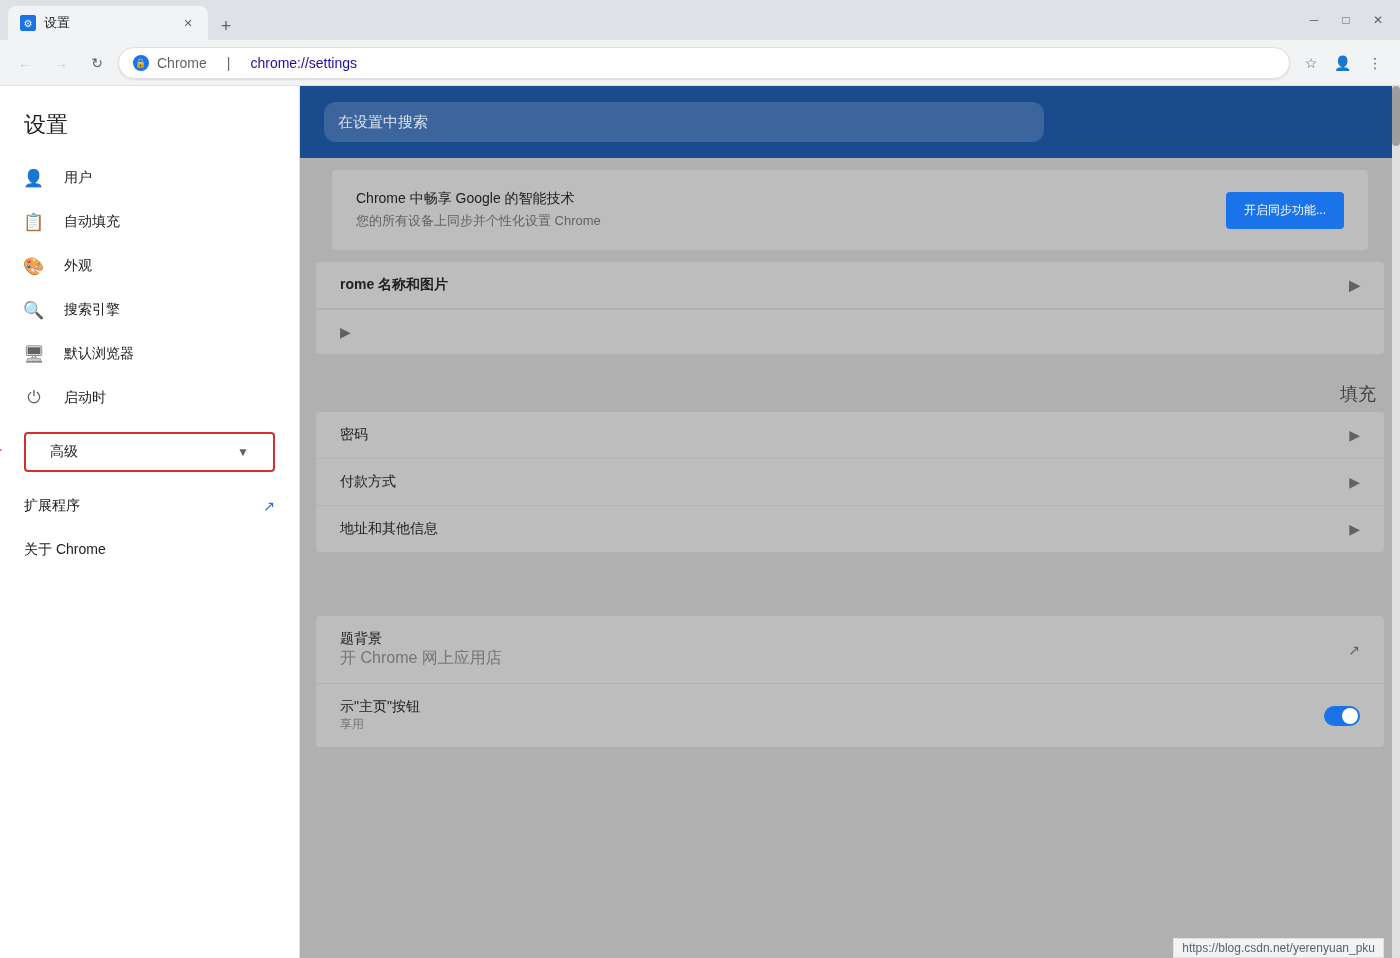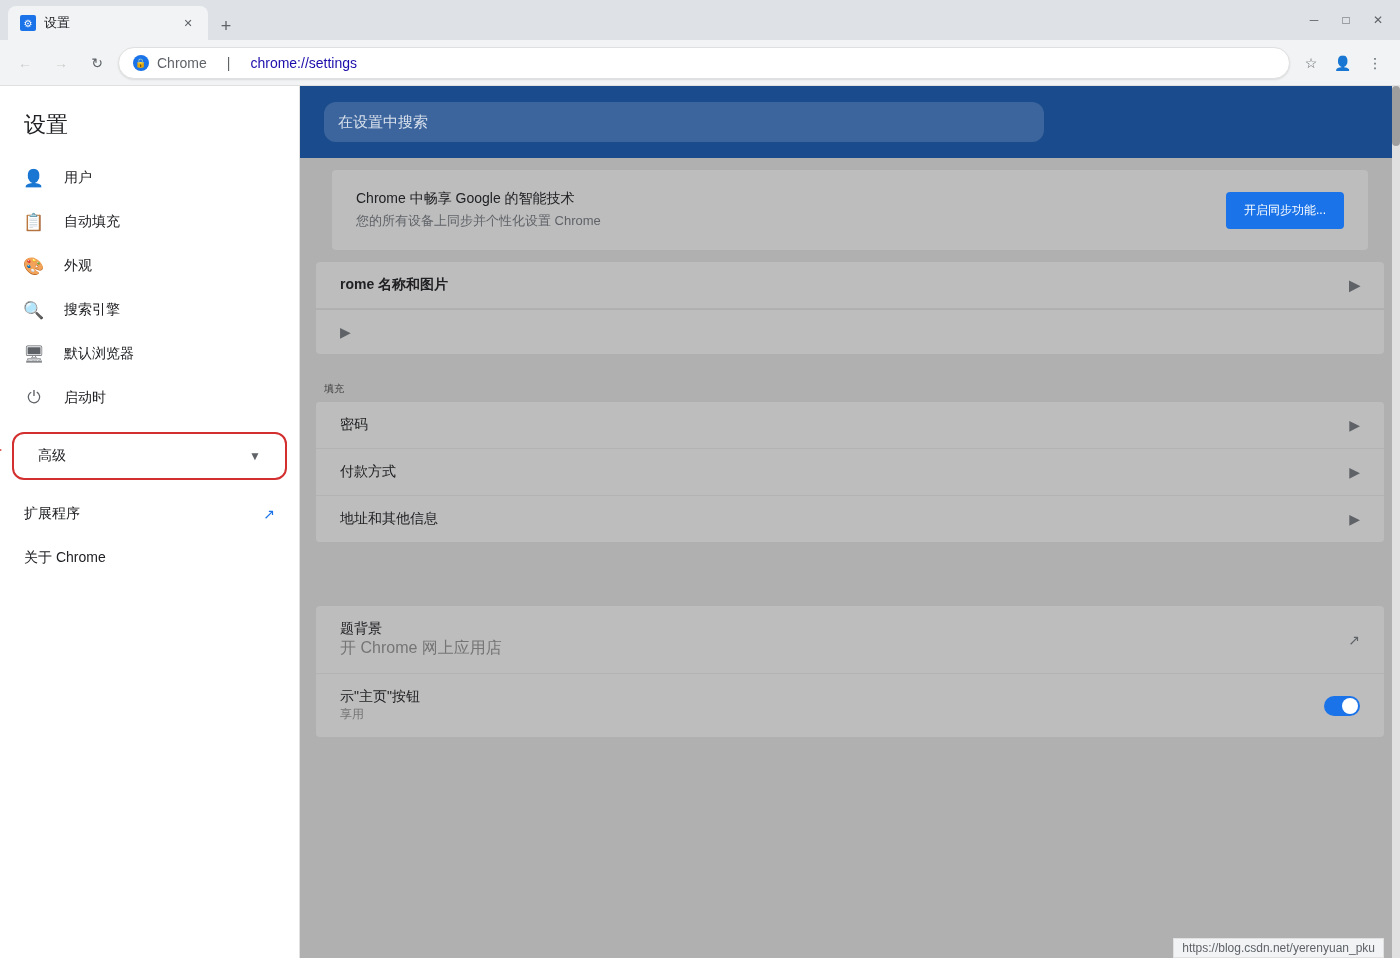--- a/index.html
+++ b/index.html
@@ -160,27 +160,27 @@
       width: 20px; height: 20px;
       display: flex; align-items: center; justify-content: center;
       color: #5f6368;
       font-size: 17px;
       flex-shrink: 0;
     }
     .sidebar-advanced {
       display: flex;
       align-items: center;
       padding: 0 24px;
-      height: 48px;
+      height: 40px;
       cursor: pointer;
       font-size: 14px;
       color: #202124;
       border: 2px solid #d32f2f;
-      margin: 4px 12px;
-      border-radius: 12px;
+      margin: 4px 24px;
+      border-radius: 4px;
       position: relative;
     }
     .sidebar-advanced .chevron {
       margin-left: auto;
       font-size: 12px;
       color: #5f6368;
     }
     .sidebar-ext {
       display: flex;
       align-items: center;
@@ -279,24 +279,25 @@
       font-size: 14px;
       color: #202124;
     }
     .setting-row-arrow {
       color: #5f6368;
       font-size: 14px;
     }
 
     
     .section-label {
-      font-size: 10px;
+      font-size: 18px;
       color: #424242;
       padding: 16px 24px 6px;
       font-weight: 500;
+      text-align: right;
     }
 
     
     .autofill-block {
       background: #bdbdbd;
       margin: 0 16px 12px;
       border-radius: 4px;
     }
 
     

